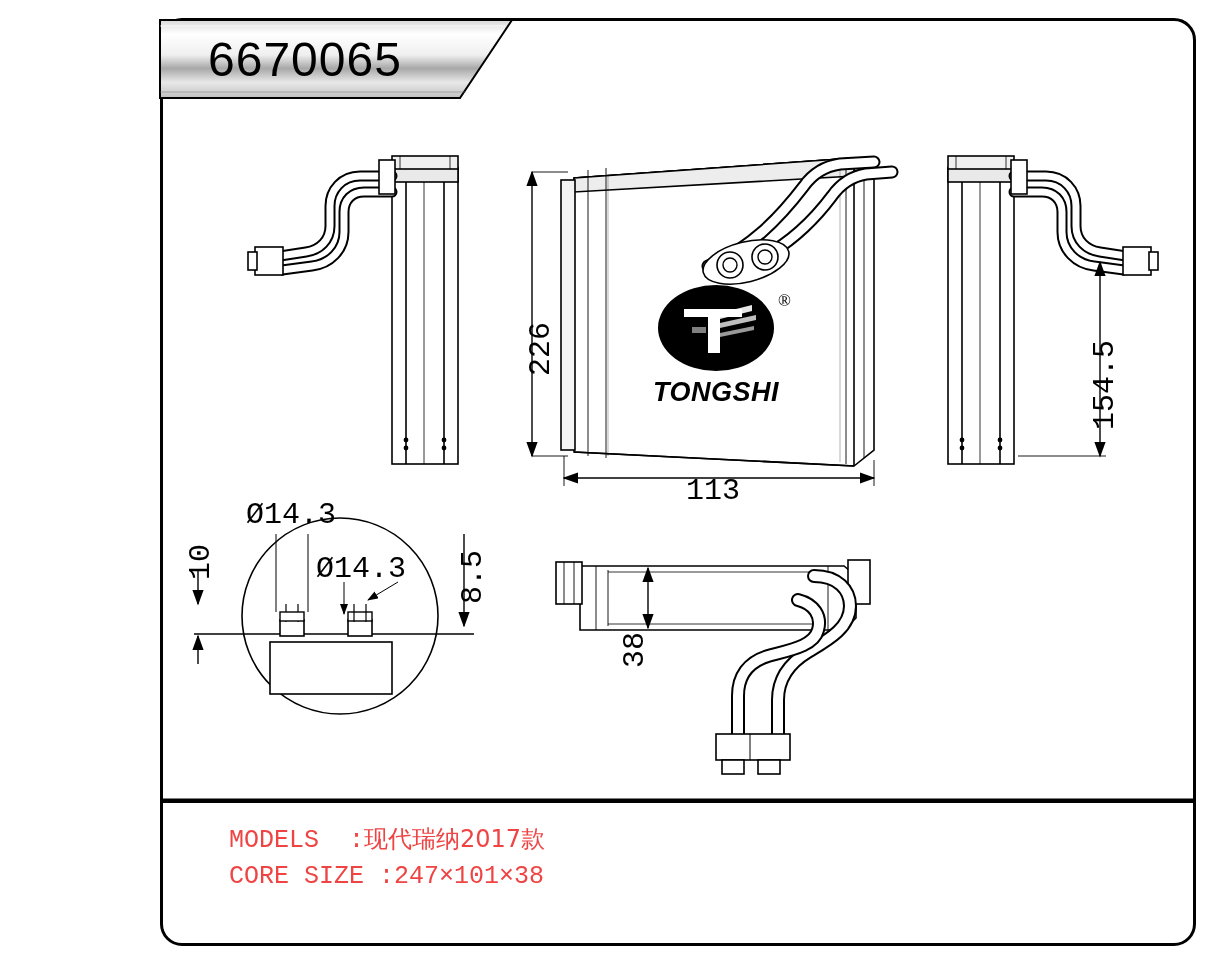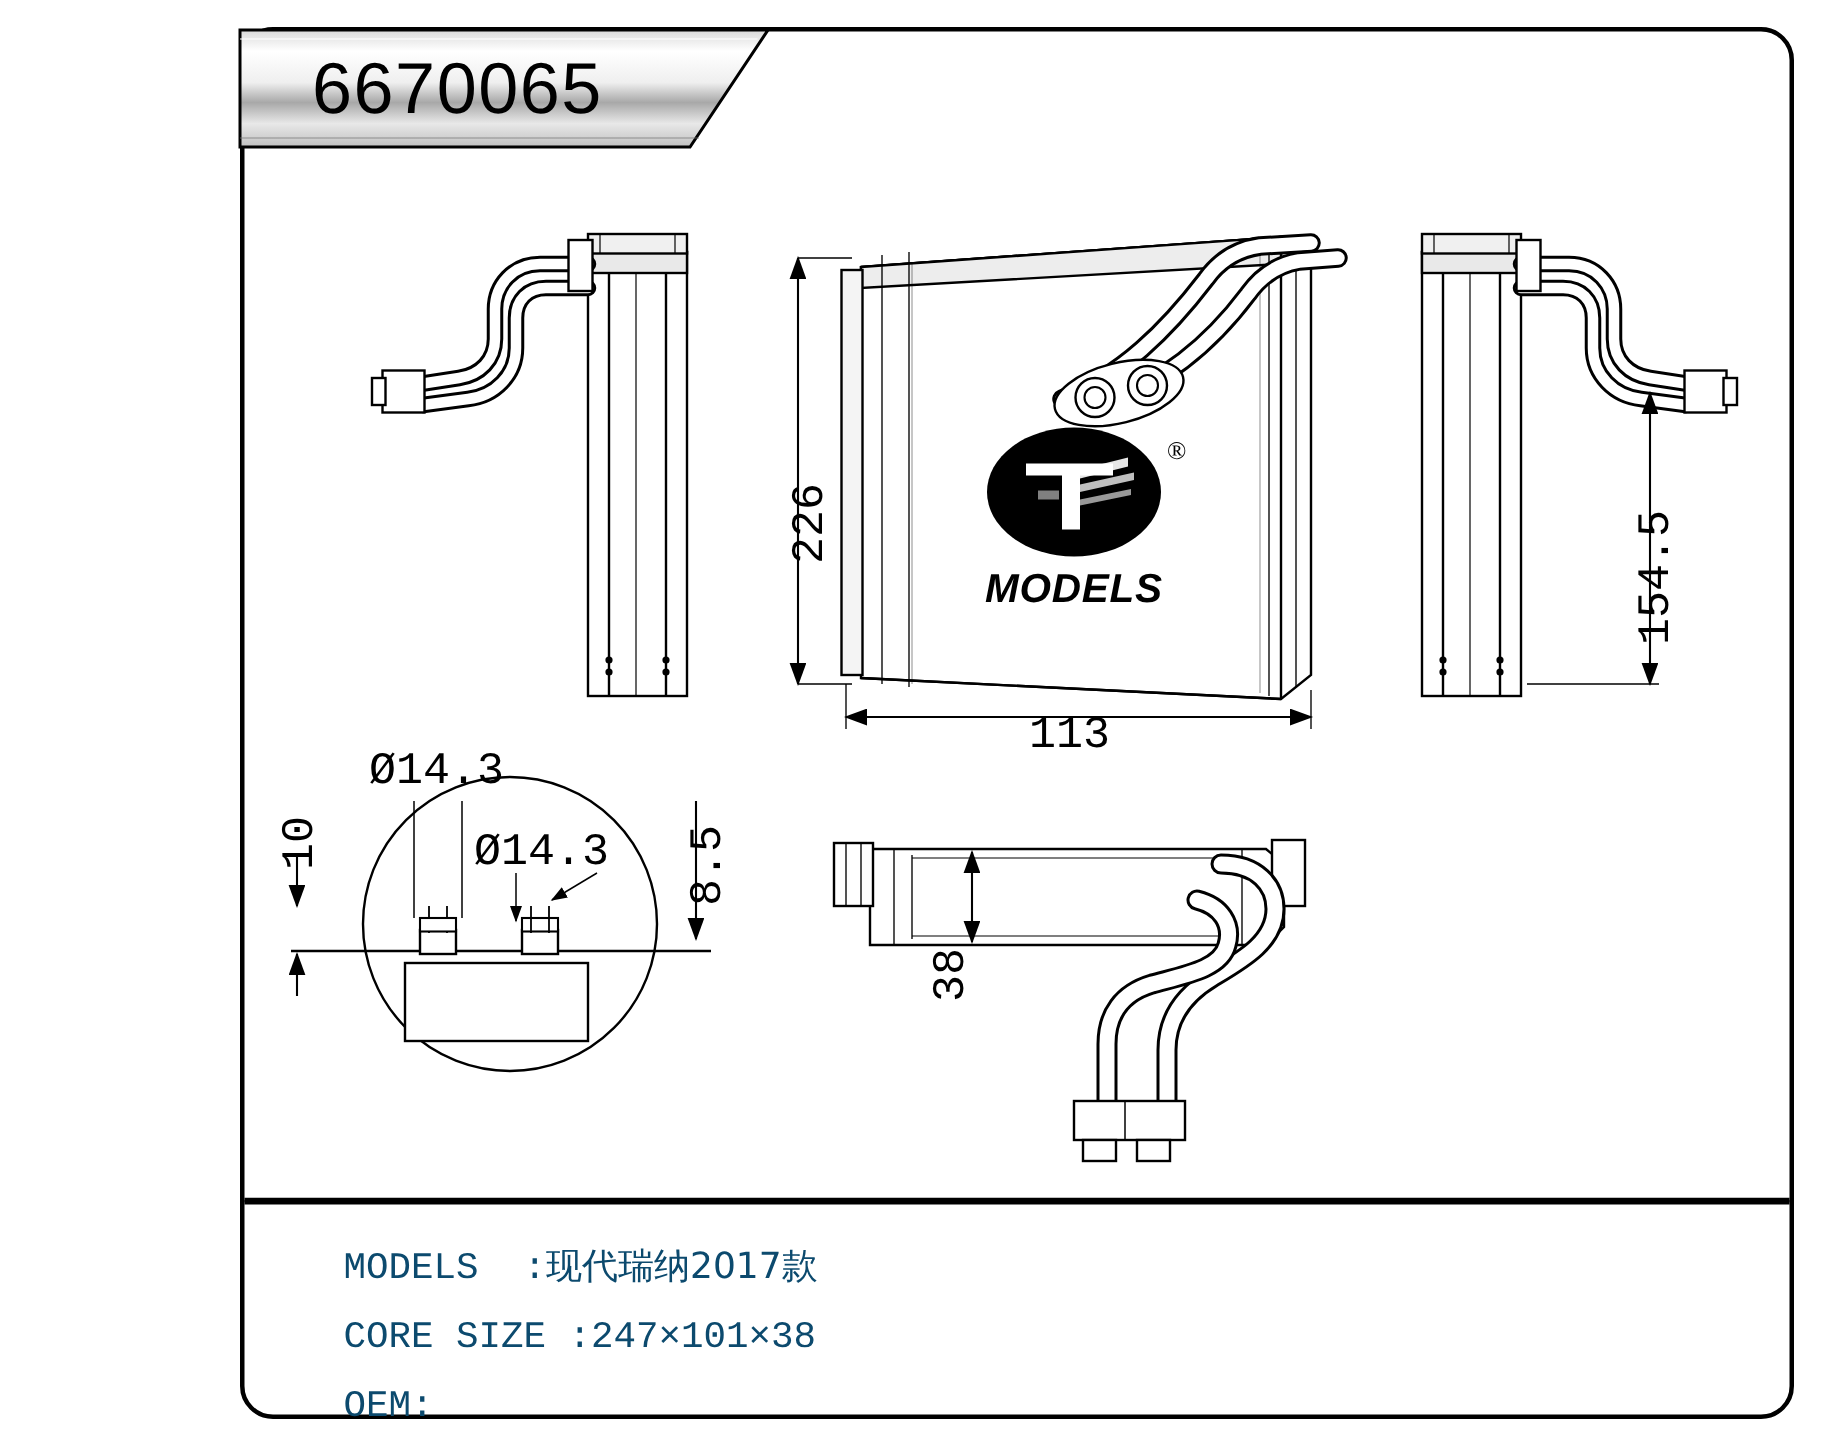--- a/index.html
+++ b/index.html
@@ -61,22 +61,22 @@
     top: 800px;
     width: 1030px;
     height: 143px;
     box-sizing: border-box;
     border-top: 3px solid #000;
     padding: 18px 0 0 66px;
   }
   .info-line {
     font-family: "Liberation Mono", monospace;
     font-size: 25px;
-    color: #0c4a6e;
-    line-height: 46px;
+    color: #ef4444;
+    line-height: 36px;
     white-space: pre;
     letter-spacing: 0px;
   }
   .info-line .cjk {
     font-family: "DejaVu Sans", sans-serif;
     font-size: 24px;
   }
 
   
   .drawing {
@@ -330,33 +330,32 @@
       <svg viewBox="0 0 120 90" width="120" height="90">
         <ellipse cx="60" cy="45" rx="58" ry="43" fill="#000"></ellipse>
         <path d="M28,26 L86,26 L86,34 L64,34 L64,70 L52,70 L52,34 L28,34 Z" fill="#fff"></path>
         <path d="M64,30 L96,22 L96,28 L64,36 Z" fill="#fff" opacity="0.9"></path>
         <path d="M64,40 L100,32 L100,37 L64,45 Z" fill="#fff" opacity="0.75"></path>
         <path d="M64,50 L98,43 L98,47 L64,54 Z" fill="#fff" opacity="0.6"></path>
         <path d="M36,44 L50,44 L50,50 L36,50 Z" fill="#fff" opacity="0.5"></path>
       </svg>
       <span class="logo-reg">®</span>
     </div>
-    <div class="logo-word">MODELS</div>
+    <div class="logo-word">TONGSHI</div>
   </div>
 
   <div class="dim vert" style="left:516px; top:376px;">226</div>
   <div class="dim" style="left:678px; top:474px;">113</div>
   <div class="dim vert" style="left:1080px; top:430px;">154.5</div>
 
   <div class="dim vert" style="left:176px; top:580px;">10</div>
   <div class="dim vert" style="left:448px; top:604px;">8.5</div>
   <div class="dim" style="left:238px; top:498px;">Ø14.3</div>
   <div class="dim" style="left:308px; top:552px;">Ø14.3</div>
 
   <div class="info-panel">
     <div class="info-line"><span>MODELS  :</span><span class="cjk">现代瑞纳2017款</span></div>
     <div class="info-line"><span>CORE SIZE :</span><span>247×101×38</span></div>
-    <div class="info-line"><span>OEM:</span><span></span></div>
   </div>
 
 </div>
 
 <div style="position:absolute; left:618px; top:668px; transform:rotate(-90deg); transform-origin:left top; font-family:'Liberation Mono', monospace; font-size:30px;">38</div>
 
 </body></html>

